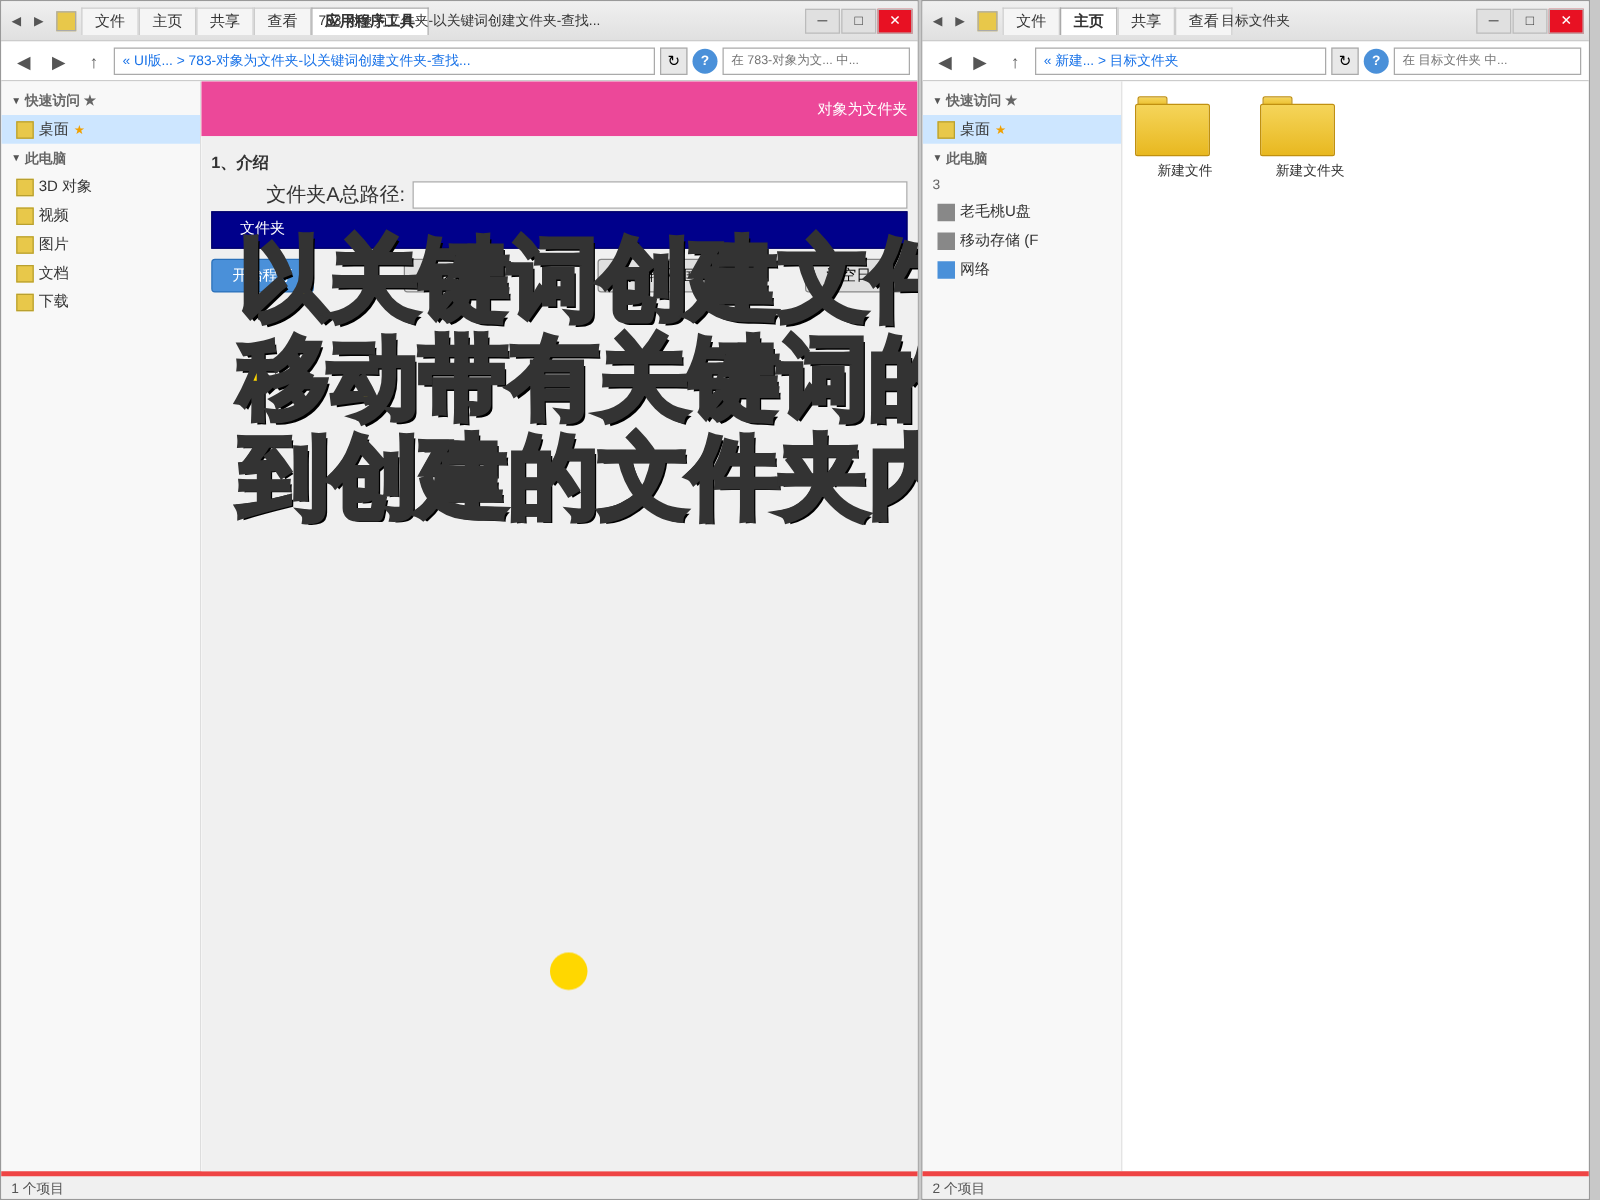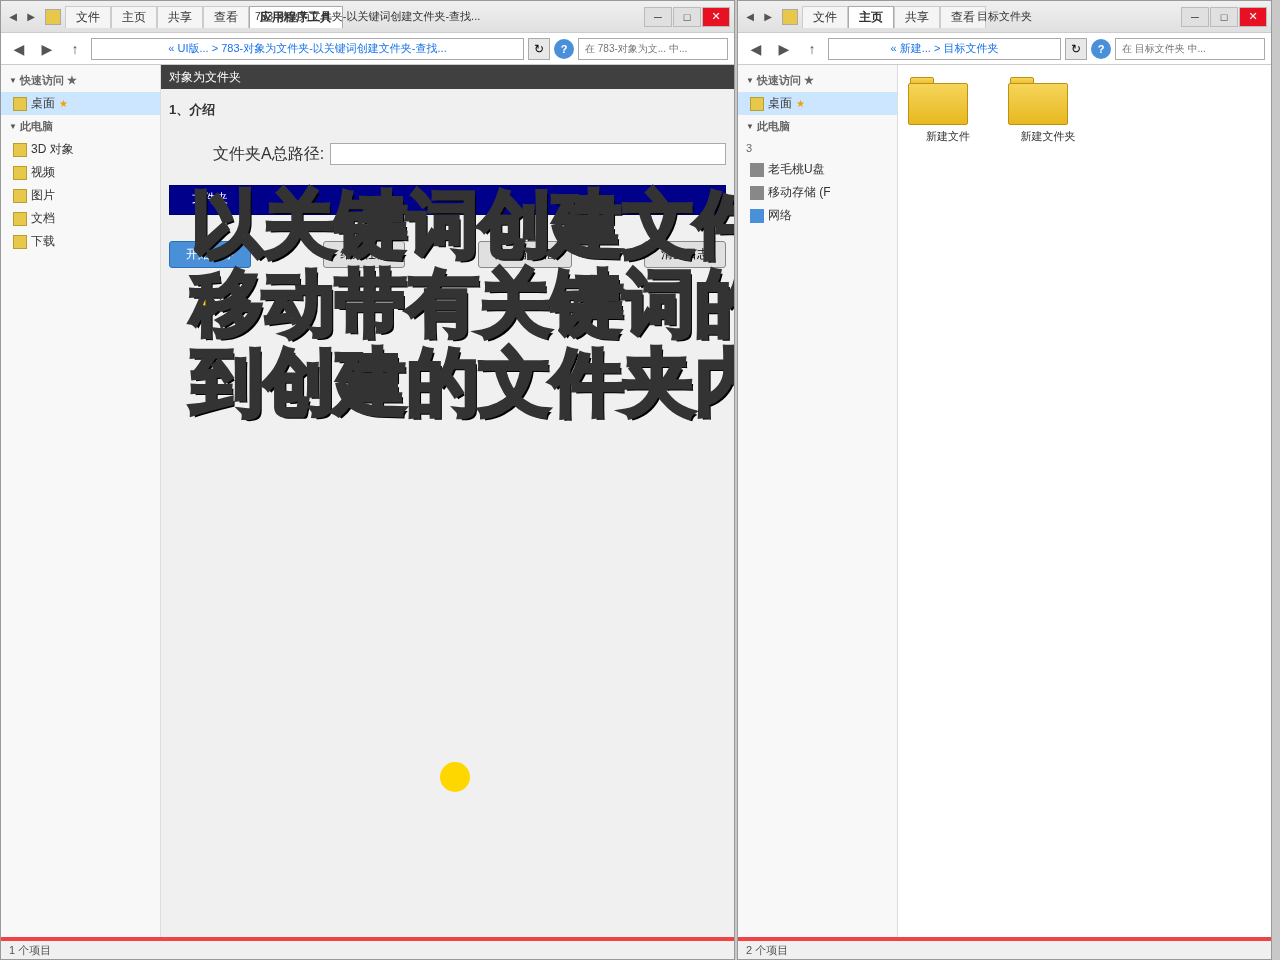--- a/index.html
+++ b/index.html
@@ -147,21 +147,20 @@
       border-radius: 3px;
     }
     .address-input {
       flex: 1;
       height: 22px;
       border: 1px solid #aaa;
       padding: 0 6px;
       font-size: 11px;
       background: #fff;
       color: #1a73e8;
-      text-align: center;
     }
     .search-box {
       width: 150px;
       height: 22px;
       border: 1px solid #aaa;
       padding: 0 6px;
       font-size: 10px;
       background: #fff;
     }
     .refresh-btn {
@@ -239,36 +238,37 @@
     .app-overlay {
       position: absolute;
       top: 0; left: 0; right: 0; bottom: 0;
       background: rgba(255,255,255,0.95);
       z-index: 5;
       display: flex;
       flex-direction: column;
     }
 
     .app-title-bar {
-      height: 24px;
-      background: #404040;
+      height: 44px;
+      background: #ec4899;
       display: flex;
       align-items: center;
       padding: 0 8px;
       color: white;
       font-size: 12px;
+      justify-content: flex-end;
     }
 
     .app-body {
       flex: 1;
       background: #f0f0f0;
       padding: 8px;
       display: flex;
       flex-direction: column;
-      gap: 20px;
+      gap: 2px;
       overflow-y: auto;
     }
 
     .form-row {
       display: flex;
       align-items: center;
       gap: 6px;
       font-size: 12px;
     }
     .form-label {

